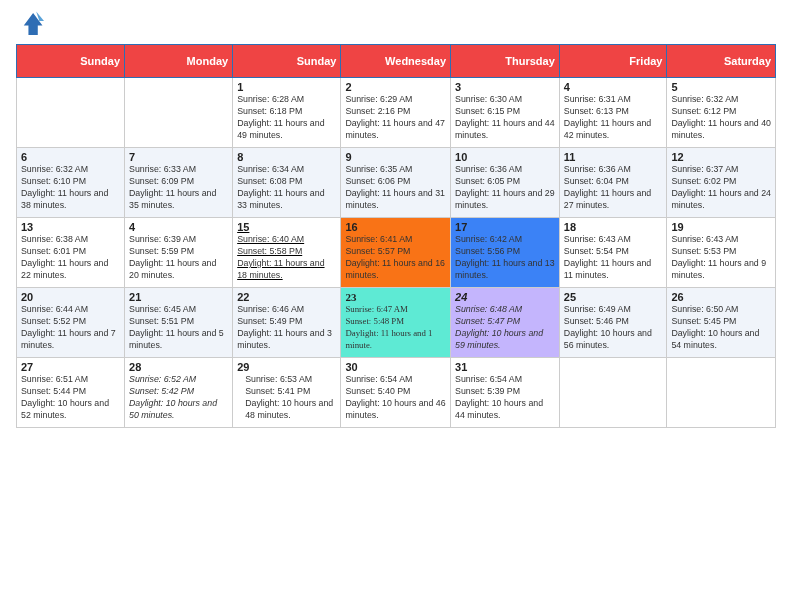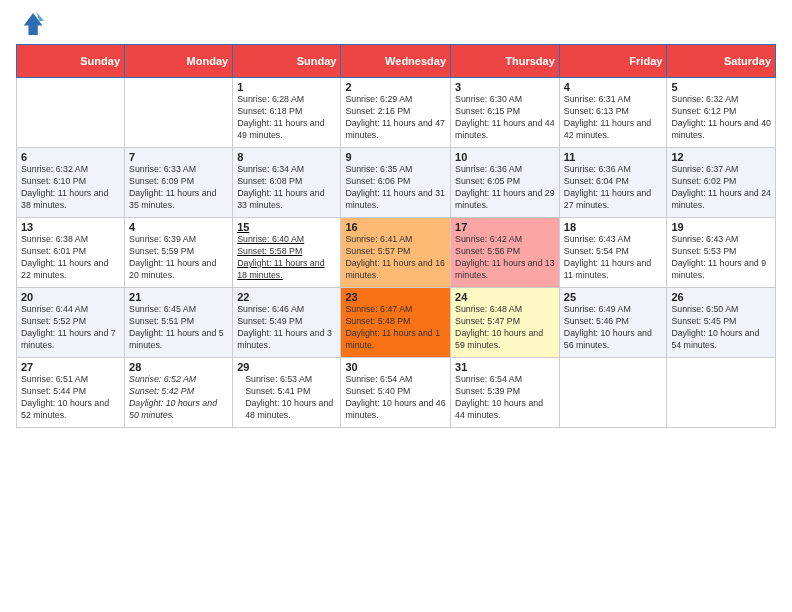--- a/index.html
+++ b/index.html
@@ -223,27 +223,27 @@
             <div class="day-info" style="white-space: pre-line;">Sunrise: 6:39 AM
 Sunset: 5:59 PM
 Daylight: 11 hours and 20 minutes.</div>
           </td>
           <td style="background: rgb(255, 255, 255); text-decoration: underline;">
             <span class="day-number">15</span>
             <div class="day-info" style="white-space: pre-line;">Sunrise: 6:40 AM
 Sunset: 5:58 PM
 Daylight: 11 hours and 18 minutes.</div>
           </td>
-          <td style="background: #fdba74;">
+          <td style="background: #f97316;">
             <span class="day-number">16</span>
             <div class="day-info" style="white-space: pre-line;">Sunrise: 6:41 AM
 Sunset: 5:57 PM
 Daylight: 11 hours and 16 minutes.</div>
           </td>
-          <td style="background: #fca5a5;">
+          <td style="background: #3b82f6;">
             <span class="day-number">17</span>
             <div class="day-info" style="white-space: pre-line;">Sunrise: 6:42 AM
 Sunset: 5:56 PM
 Daylight: 11 hours and 13 minutes.</div>
           </td>
           <td style="background: rgb(255, 255, 255);">
             <span class="day-number">18</span>
             <div class="day-info" style="white-space: pre-line;">Sunrise: 6:43 AM
 Sunset: 5:54 PM
 Daylight: 11 hours and 11 minutes.</div>
@@ -267,27 +267,27 @@
             <div class="day-info" style="white-space: pre-line;">Sunrise: 6:45 AM
 Sunset: 5:51 PM
 Daylight: 11 hours and 5 minutes.</div>
           </td>
           <td style="background: rgb(240, 244, 250);">
             <span class="day-number">22</span>
             <div class="day-info" style="white-space: pre-line;">Sunrise: 6:46 AM
 Sunset: 5:49 PM
 Daylight: 11 hours and 3 minutes.</div>
           </td>
-          <td style="background: #f97316;">
+          <td style="background: #5eead4; font-family: Liberation Serif, serif;">
             <span class="day-number">23</span>
             <div class="day-info" style="white-space: pre-line;">Sunrise: 6:47 AM
 Sunset: 5:48 PM
 Daylight: 11 hours and 1 minute.</div>
           </td>
-          <td style="background: #fef9c3;">
+          <td style="background: #c4b5fd; font-style: italic;">
             <span class="day-number">24</span>
             <div class="day-info" style="white-space: pre-line;">Sunrise: 6:48 AM
 Sunset: 5:47 PM
 Daylight: 10 hours and 59 minutes.</div>
           </td>
           <td style="background: rgb(240, 244, 250);">
             <span class="day-number">25</span>
             <div class="day-info" style="white-space: pre-line;">Sunrise: 6:49 AM
 Sunset: 5:46 PM
 Daylight: 10 hours and 56 minutes.</div>

